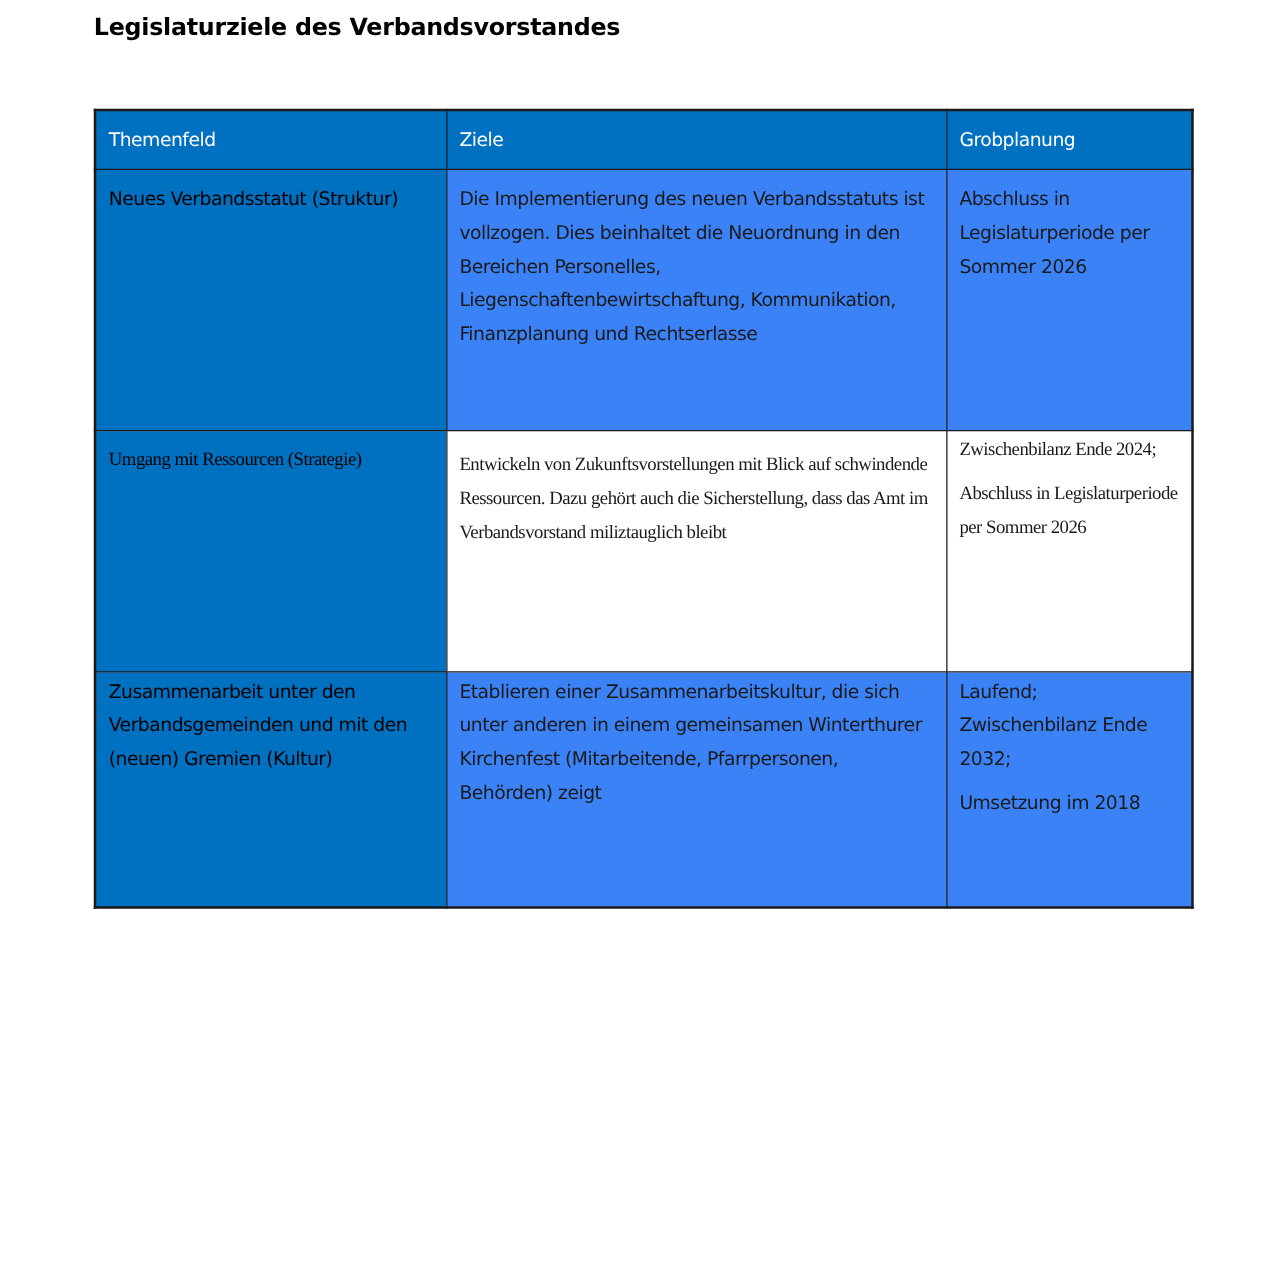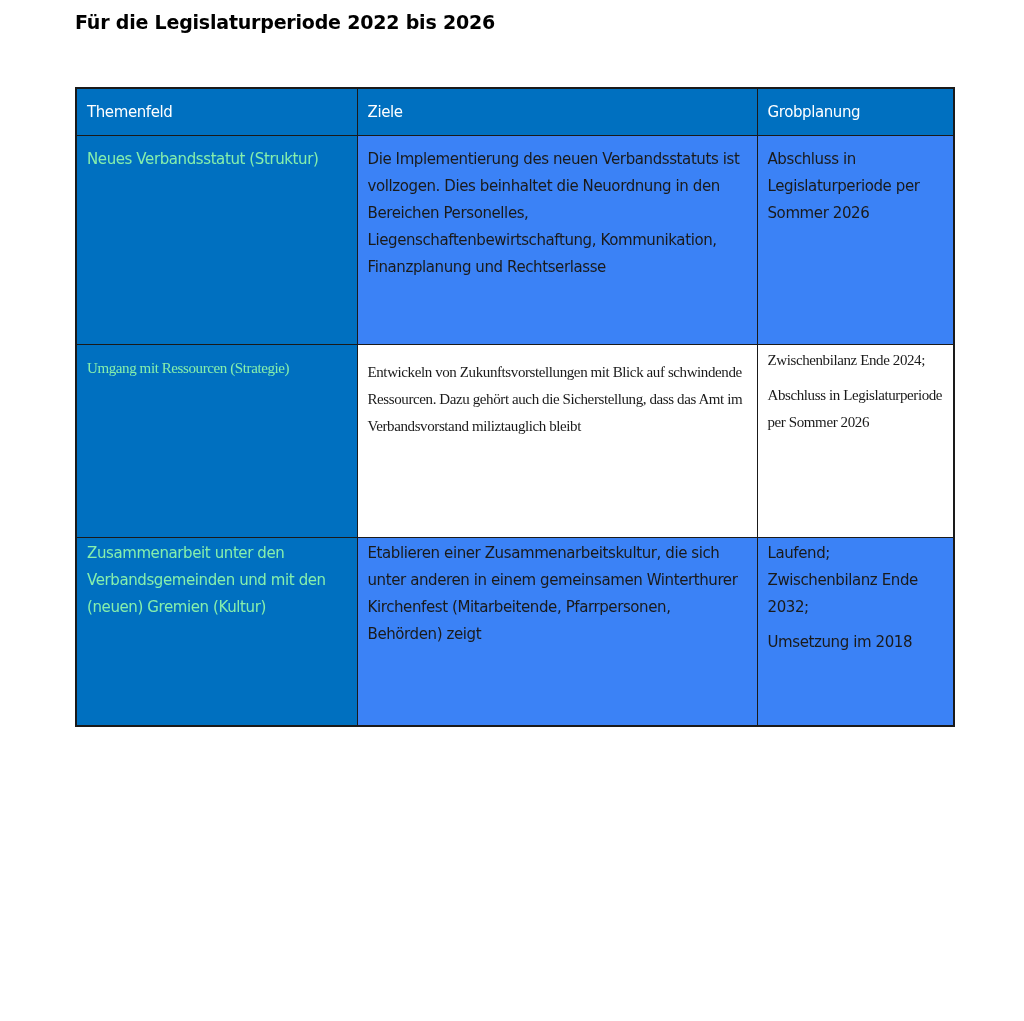--- a/index.html
+++ b/index.html
@@ -7,32 +7,32 @@
          font-family: "DejaVu Sans", sans-serif; color: #1a1a1a; }
   .title { position: absolute; left: 75px; top: 10px; font-weight: bold; font-size: 19px;
            line-height: 25px; color: #000; letter-spacing: -0.2px; }
   table { position: absolute; left: 75px; top: 87px; border-collapse: collapse;
           table-layout: fixed; width: 878px; border: 2px solid #1a1a1a; }
   col.c1 { width: 281px; } col.c2 { width: 400px; } col.c3 { width: 197px; }
   th, td { border: 1.5px solid #1a1a1a; vertical-align: top; text-align: left;
            font-size: 15px; line-height: 27px; font-weight: normal;
            padding: 10px 9px 8px 10px; letter-spacing: -0.4px; }
   th { background: #0070c0; color: #ffffff; height: 28px; padding-top: 10px; padding-bottom: 8px; }
-  td.topic { background: #0070c0; color: #86efac; }
+  td.topic { background: #0070c0; color: #000000; }
   tr.shaded td.cell { background: #3b82f6; }
   tr.plain td.cell { background: #ffffff; }
   td .p + .p { margin-top: 8px; }
   tr.r1 td { height: 190px; } tr.r2 td { height: 170px; font-family: Liberation Serif, serif; } tr.r3 td { height: 177px; }
   tr.r4 td { height: 138px; } tr.r5 td { height: 85px; }
 </style>
 </head>
 <body>
 
 <div class="title">
-  <div>Für die Legislaturperiode 2022 bis 2026</div>
+  <div>Legislaturziele des Verbandsvorstandes</div>
 </div>
 
 <table>
   <colgroup>
       <col class="c1">
       <col class="c2">
       <col class="c3">
     </colgroup>
   <thead>
     <tr>

